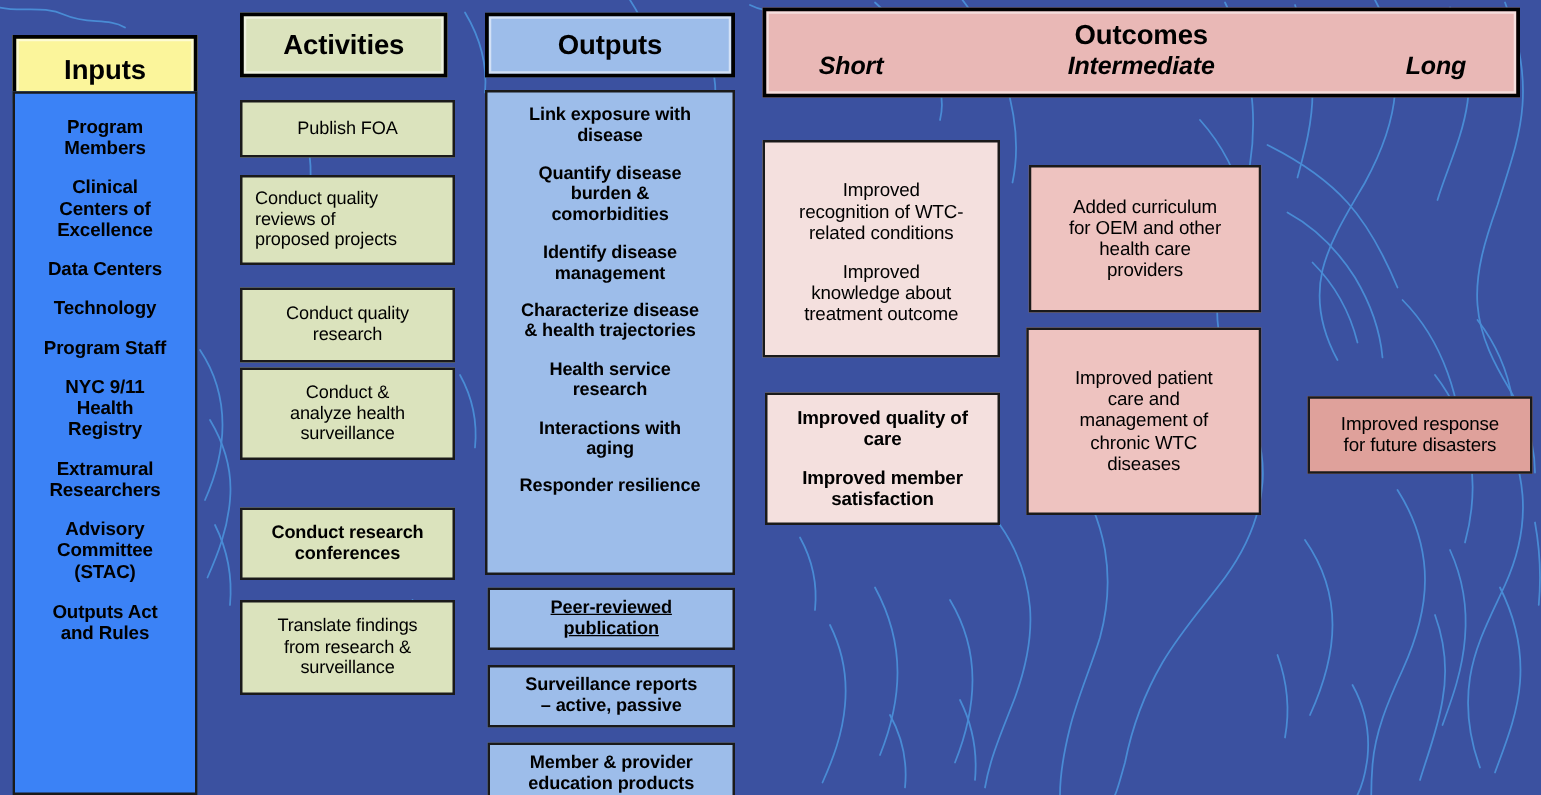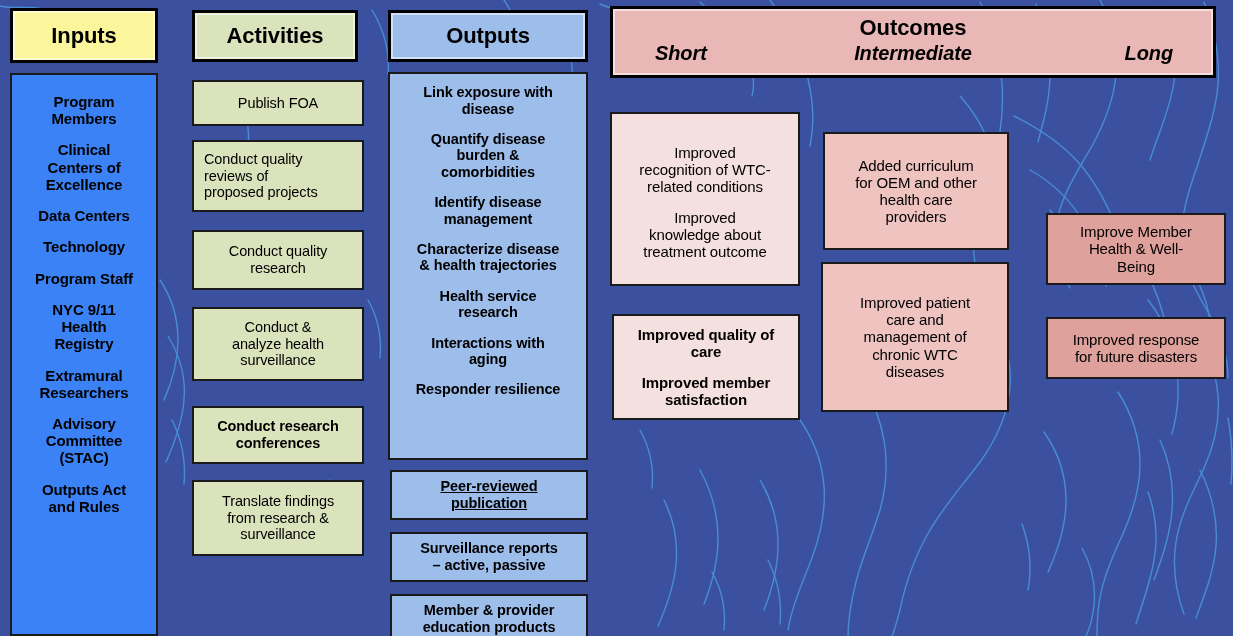--- a/index.html
+++ b/index.html
@@ -36,21 +36,21 @@
     letter-spacing: -0.1px;
   }
 
   
   .hdr {
     border: 3px solid #000000;
     box-shadow: inset 0 0 0 2px rgba(255,255,255,0.55);
     font-weight: bold;
     font-size: 22px;
   }
-  .hdr.inputs    { background: #fbf59b; }
+  .hdr.inputs    { background: #fbf59b; margin-top: 20px; }
   .hdr.activities{ background: #dbe3bd; }
   .hdr.outputs   { background: #9dbdea; }
   .hdr.outcomes  { background: #e9b8b6; }
 
   
   .cbox {
     border: 2px solid #1a1a1a;
     font-size: 14.5px;
     font-weight: bold;
     padding: 4px 6px;
@@ -231,21 +231,21 @@
     </span>
   </div>
 
   <div class="box cbox green" style="left:192px; top:230px; width:172px; height:60px;">
     <span class="lines">
       <span class="ln">Conduct quality</span>
       <span class="ln">research</span>
     </span>
   </div>
 
-  <div class="box cbox green" style="left:192px; top:307px; width:172px; height:74px;">
+  <div class="box cbox green" style="left:192px; top:294px; width:172px; height:74px;">
     <span class="lines">
       <span class="ln">Conduct &amp;</span>
       <span class="ln">analyze health</span>
       <span class="ln">surveillance</span>
     </span>
   </div>
 
   <div class="box cbox green strong" style="left:192px; top:406px; width:172px; height:58px;">
     <span class="lines">
       <span class="ln">Conduct research</span>
@@ -342,27 +342,20 @@
   <div class="box cbox pink" style="left:821px; top:262px; width:188px; height:150px; font-size:15px;">
     <span class="lines">
       <span class="ln">Improved patient</span>
       <span class="ln">care and</span>
       <span class="ln">management of</span>
       <span class="ln">chronic WTC</span>
       <span class="ln">diseases</span>
     </span>
   </div>
 
-  <div class="box cbox salmon" style="left:1046px; top:213px; width:180px; height:72px; font-size:15px;">
-    <span class="lines">
-      <span class="ln">Improve Member</span>
-      <span class="ln">Health &amp; Well-</span>
-      <span class="ln">Being</span>
-    </span>
-  </div>
 
   <div class="box cbox salmon" style="left:1046px; top:317px; width:180px; height:62px; font-size:15px;">
     <span class="lines">
       <span class="ln">Improved response</span>
       <span class="ln">for future disasters</span>
     </span>
   </div>
 
 </div>
 

